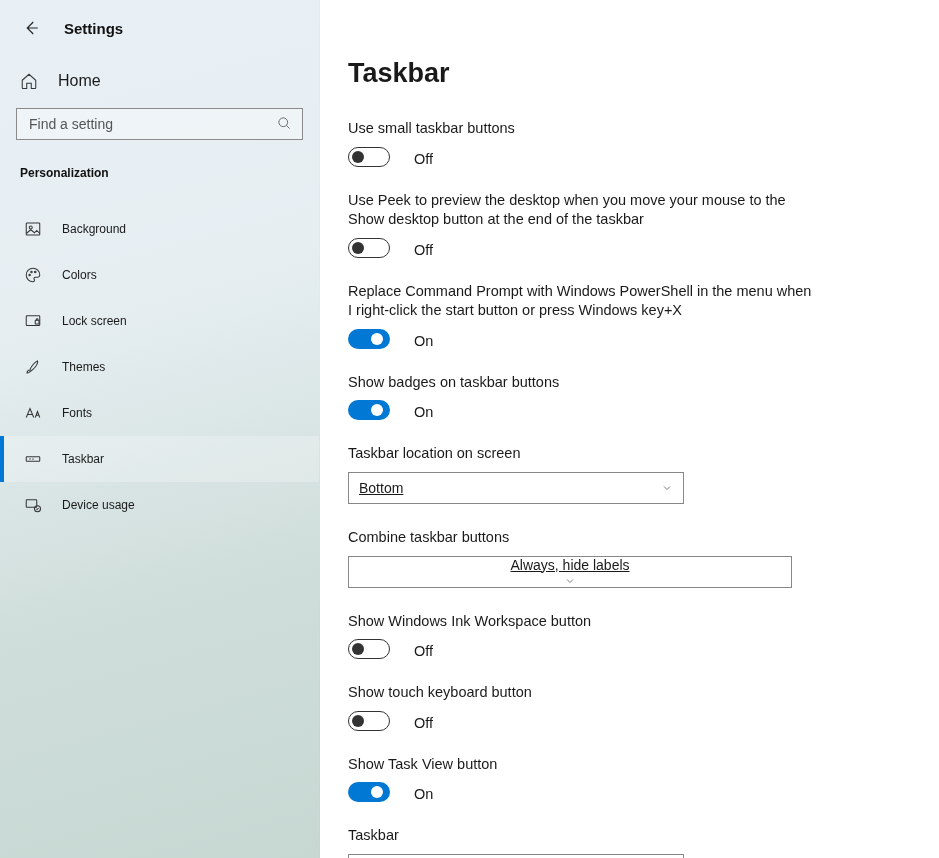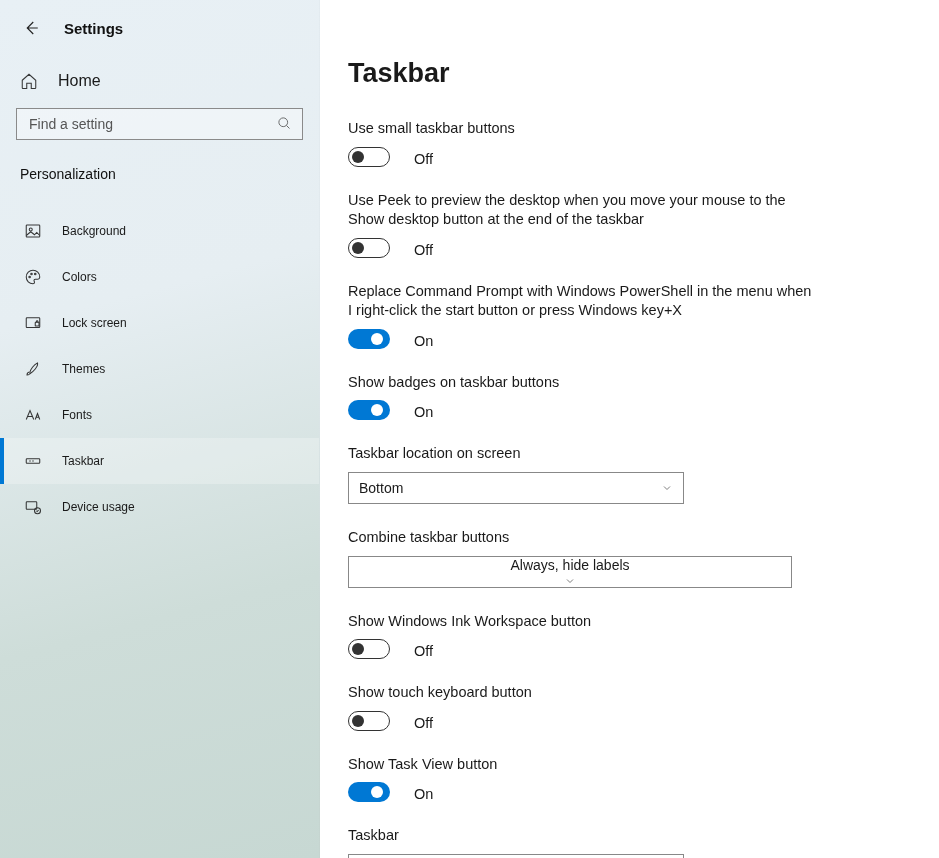--- a/index.html
+++ b/index.html
@@ -22,21 +22,21 @@
   .search-box {
     width:100%; height:32px; border:1px solid #8a8a8a; background:rgba(255,255,255,0.35);
     display:flex; align-items:center; justify-content:space-between; padding:0 10px;
   }
   .search-box input {
     border:none; outline:none; background:transparent; font-size:14px; color:#333; width:100%;
   }
   .search-box input::placeholder { color:#555; }
   .search-icon { width:16px; height:16px; opacity:0.7; }
   .category {
-    padding:26px 0 8px 20px; font-weight:400; font-size:14px; color:#111;
+    padding:26px 0 8px 20px; font-weight:700; font-size:12px; color:#111;
   }
   .nav-list { margin-top:18px; }
   .nav-item {
     display:flex; align-items:center; gap:20px; height:46px; padding-left:20px; cursor:pointer;
     border-left:4px solid transparent;
   }
   .nav-item.selected { border-left:4px solid #0078d4; background:rgba(255,255,255,0.25); }
   .nav-icon { width:18px; height:18px; display:flex; align-items:center; justify-content:center; opacity:0.9; }
   .nav-label { font-size:12px; }
 
@@ -54,21 +54,21 @@
   }
   .toggle.off { border:1px solid #333; background:#fff; }
   .toggle.off .knob { left:3px; background:#333; }
   .toggle.on { background:#0078d4; }
   .toggle.on .knob { left:23px; background:#fff; }
   .knob { position:absolute; top:50%; transform:translateY(-50%); width:12px; height:12px; border-radius:50%; }
   .toggle-label { font-size:14.5px; }
 
   .select-box {
     height:32px; border:1px solid #888; display:flex; align-items:center; justify-content:space-between;
-    padding:0 10px; margin-top:8px; cursor:pointer; background:#fff;
+    padding:0 10px; margin-top:8px; cursor:pointer; background:#fff;text-decoration:underline;
   }
   .select-box.medium { width:336px; }
   .select-box.wide { width:444px;flex-direction:column; }
   .chevron { width:12px; height:12px; opacity:0.7; }
 
   svg { display:block; }
 </style>
 </head>
 <body>
 

